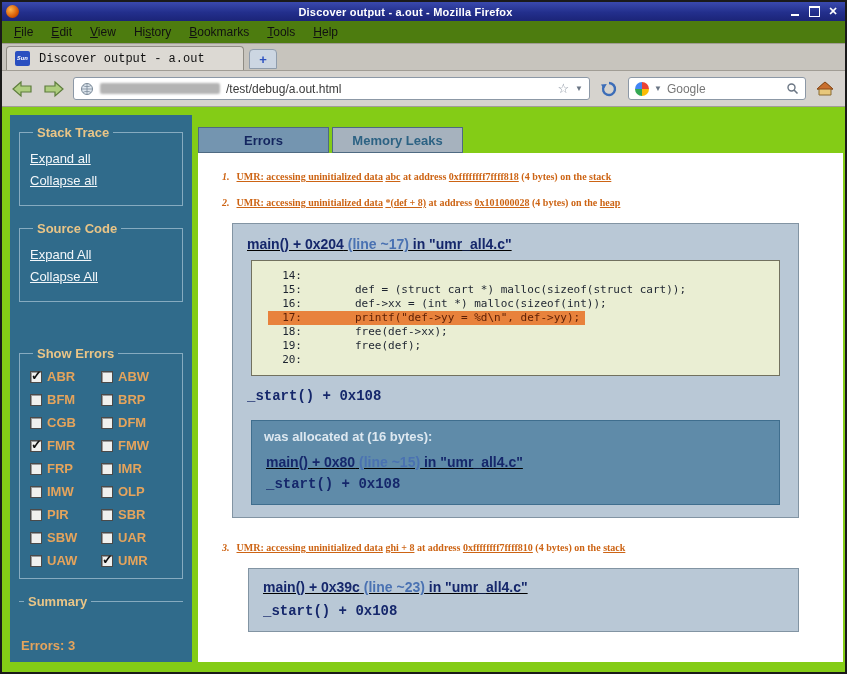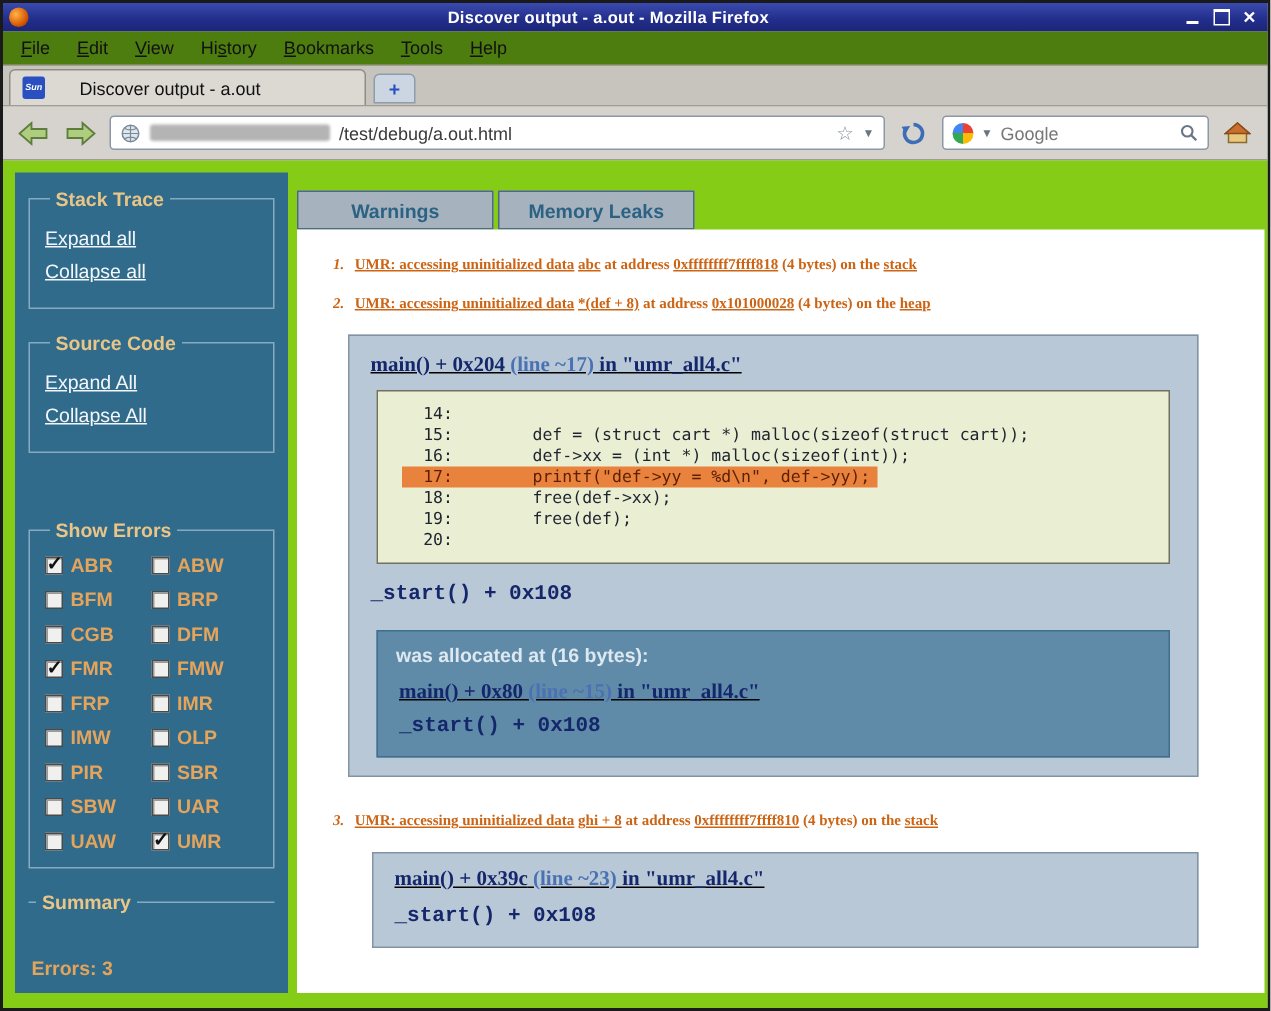--- a/index.html
+++ b/index.html
@@ -18,21 +18,21 @@
   .tb-btn.max::after { content: ""; width: 9px; height: 8px; border: 1px solid #fff; border-top-width: 2px; }
   .tb-btn.close { font-weight: bold; font-size: 11px; }
 
   
   .menubar { height: 23px; flex: 0 0 auto; background: #4d7c0f; border-bottom: 1px solid #a19d95; display: flex; align-items: center; padding-left: 4px; gap: 2px; }
   .menu-item { font-size: 12px; color: #111; padding: 3px 8px; cursor: default; }
   .menu-item .u { text-decoration: underline; }
 
   
   .tabstrip { height: 27px; flex: 0 0 auto; background: #c7c4bd; border-bottom: 1px solid #a19d95; display: flex; align-items: flex-end; padding: 3px 4px 0; gap: 5px; }
-  .browser-tab { height: 24px; width: 238px; background: #dcd9d3; border: 1px solid #8f8c84; border-bottom: none; border-radius: 4px 4px 0 0; display: flex; align-items: center; padding: 0 8px; gap: 23px; font-size: 12px; color: #111; }
+  .browser-tab { height: 24px; width: 238px; background: #dcd9d3; border: 1px solid #8f8c84; border-bottom: none; border-radius: 4px 4px 0 0; display: flex; align-items: center; padding: 0 8px; gap: 9px; font-size: 12px; color: #111; font-family: Liberation Mono, monospace; }
   .sun-favicon { width: 15px; height: 15px; background: #2a4fc0; color: #fff; font-size: 6px; font-style: italic; font-weight: bold; display: flex; align-items: center; justify-content: center; border-radius: 2px; flex: 0 0 auto; }
   .tab-label { white-space: nowrap; overflow: hidden; }
   .newtab-btn { height: 20px; width: 28px; margin-bottom: 1px; background: #ccd6e2; border: 1px solid #8f9cab; border-radius: 4px 4px 0 0; display: flex; align-items: center; justify-content: center; color: #2a4fc0; font-weight: bold; font-size: 13px; }
 
   
   .navbar { height: 36px; flex: 0 0 auto; background: #d6d3ce; border-bottom: 1px solid #a19d95; display: flex; align-items: center; padding: 0 7px; gap: 6px; }
   .nav-btn { width: 26px; height: 24px; display: flex; align-items: center; justify-content: center; flex: 0 0 auto; }
   .urlbar { flex: 1; height: 23px; background: #fff; border: 1px solid #8c98a6; border-radius: 3px; display: flex; align-items: center; padding: 0 6px; gap: 6px; min-width: 0; }
   .redacted { width: 120px; height: 11px; background: #b4b4b4; border-radius: 2px; filter: blur(1px); flex: 0 0 auto; }
   .url-text { font-size: 12px; color: #3a3a3a; white-space: nowrap; overflow: hidden; flex: 1; }
@@ -65,21 +65,21 @@
   .doc-tab { width: 131px; text-align: center; font-size: 13px; font-weight: bold; padding: 5px 0 4px; border: 1px solid #4e6a82; background: #a6b2be; color: #2c6283; cursor: pointer; }
   .doc-tab.active { background: #7495b0; color: #14265f; }
   .doc-panel { flex: 1; background: #ffffff; padding: 16px 8px 8px 14px; overflow: hidden; }
 
   .error-row { font-family: "Liberation Serif", serif; font-size: 10px; font-weight: bold; color: #cd6414; margin: 2px 0 15px 10px; }
   .err-num { font-style: italic; margin-right: 7px; }
   .err-link { text-decoration: underline; cursor: pointer; color: #cd6414; }
 
   .detail-panel { background: #b9c8d6; border: 1px solid #8294a3; margin: 2px 36px 24px 20px; padding: 10px 12px; }
   .detail-panel.slim { margin-top: 6px; padding: 8px 12px 10px; margin-left: 36px; }
-  .frame-line { font-family: Liberation Serif, serif; font-size: 14px; font-weight: bold; margin: 2px 0 6px 2px; }
+  .frame-line { font-family: Liberation Sans, sans-serif; font-size: 14px; font-weight: bold; margin: 2px 0 6px 2px; }
   .frame-link { text-decoration: underline; cursor: pointer; }
   .frame-fn { color: #15276b; }
   .frame-lineno { color: #4a72b2; }
   .frame-file { color: #15276b; }
   .start-frame { font-family: Liberation Mono, monospace; font-size: 14px; font-weight: bold; color: #15276b; margin: 12px 0 2px 2px; }
   .detail-panel.slim .start-frame { margin-top: 8px; }
 
   .code-block { background: #eaeed3; border: 1px solid #72715f; margin: 8px 6px 4px; padding: 8px 10px 8px 16px; font-family: "DejaVu Sans Mono", "Liberation Mono", monospace; font-size: 11px; line-height: 14px; color: #1d2430; overflow: hidden; }
   .code-line { white-space: pre; }
   .code-line .ln { display: inline-block; width: 34px; text-align: right; }
@@ -260,21 +260,21 @@
 
       <fieldset class="fs-summary">
         <legend>Summary</legend>
         <div class="summary-item">Errors: 3</div>
 
       </fieldset>
     </aside>
 
     <div class="main">
       <div class="doc-tabs">
-        <div class="doc-tab">Warnings</div>
+        <div class="doc-tab active">Errors</div>
         <div class="doc-tab">Memory Leaks</div>
       </div>
 
       <div class="doc-panel">
 
         <div class="error-row">
           <span class="err-num">1.</span><span class="err-link">UMR: accessing uninitialized data</span>
           <span class="err-link">abc</span>
           <span> at address </span><span class="err-link">0xffffffff7ffff818</span>
           <span> (4 bytes) on the </span><span class="err-link">stack</span>

